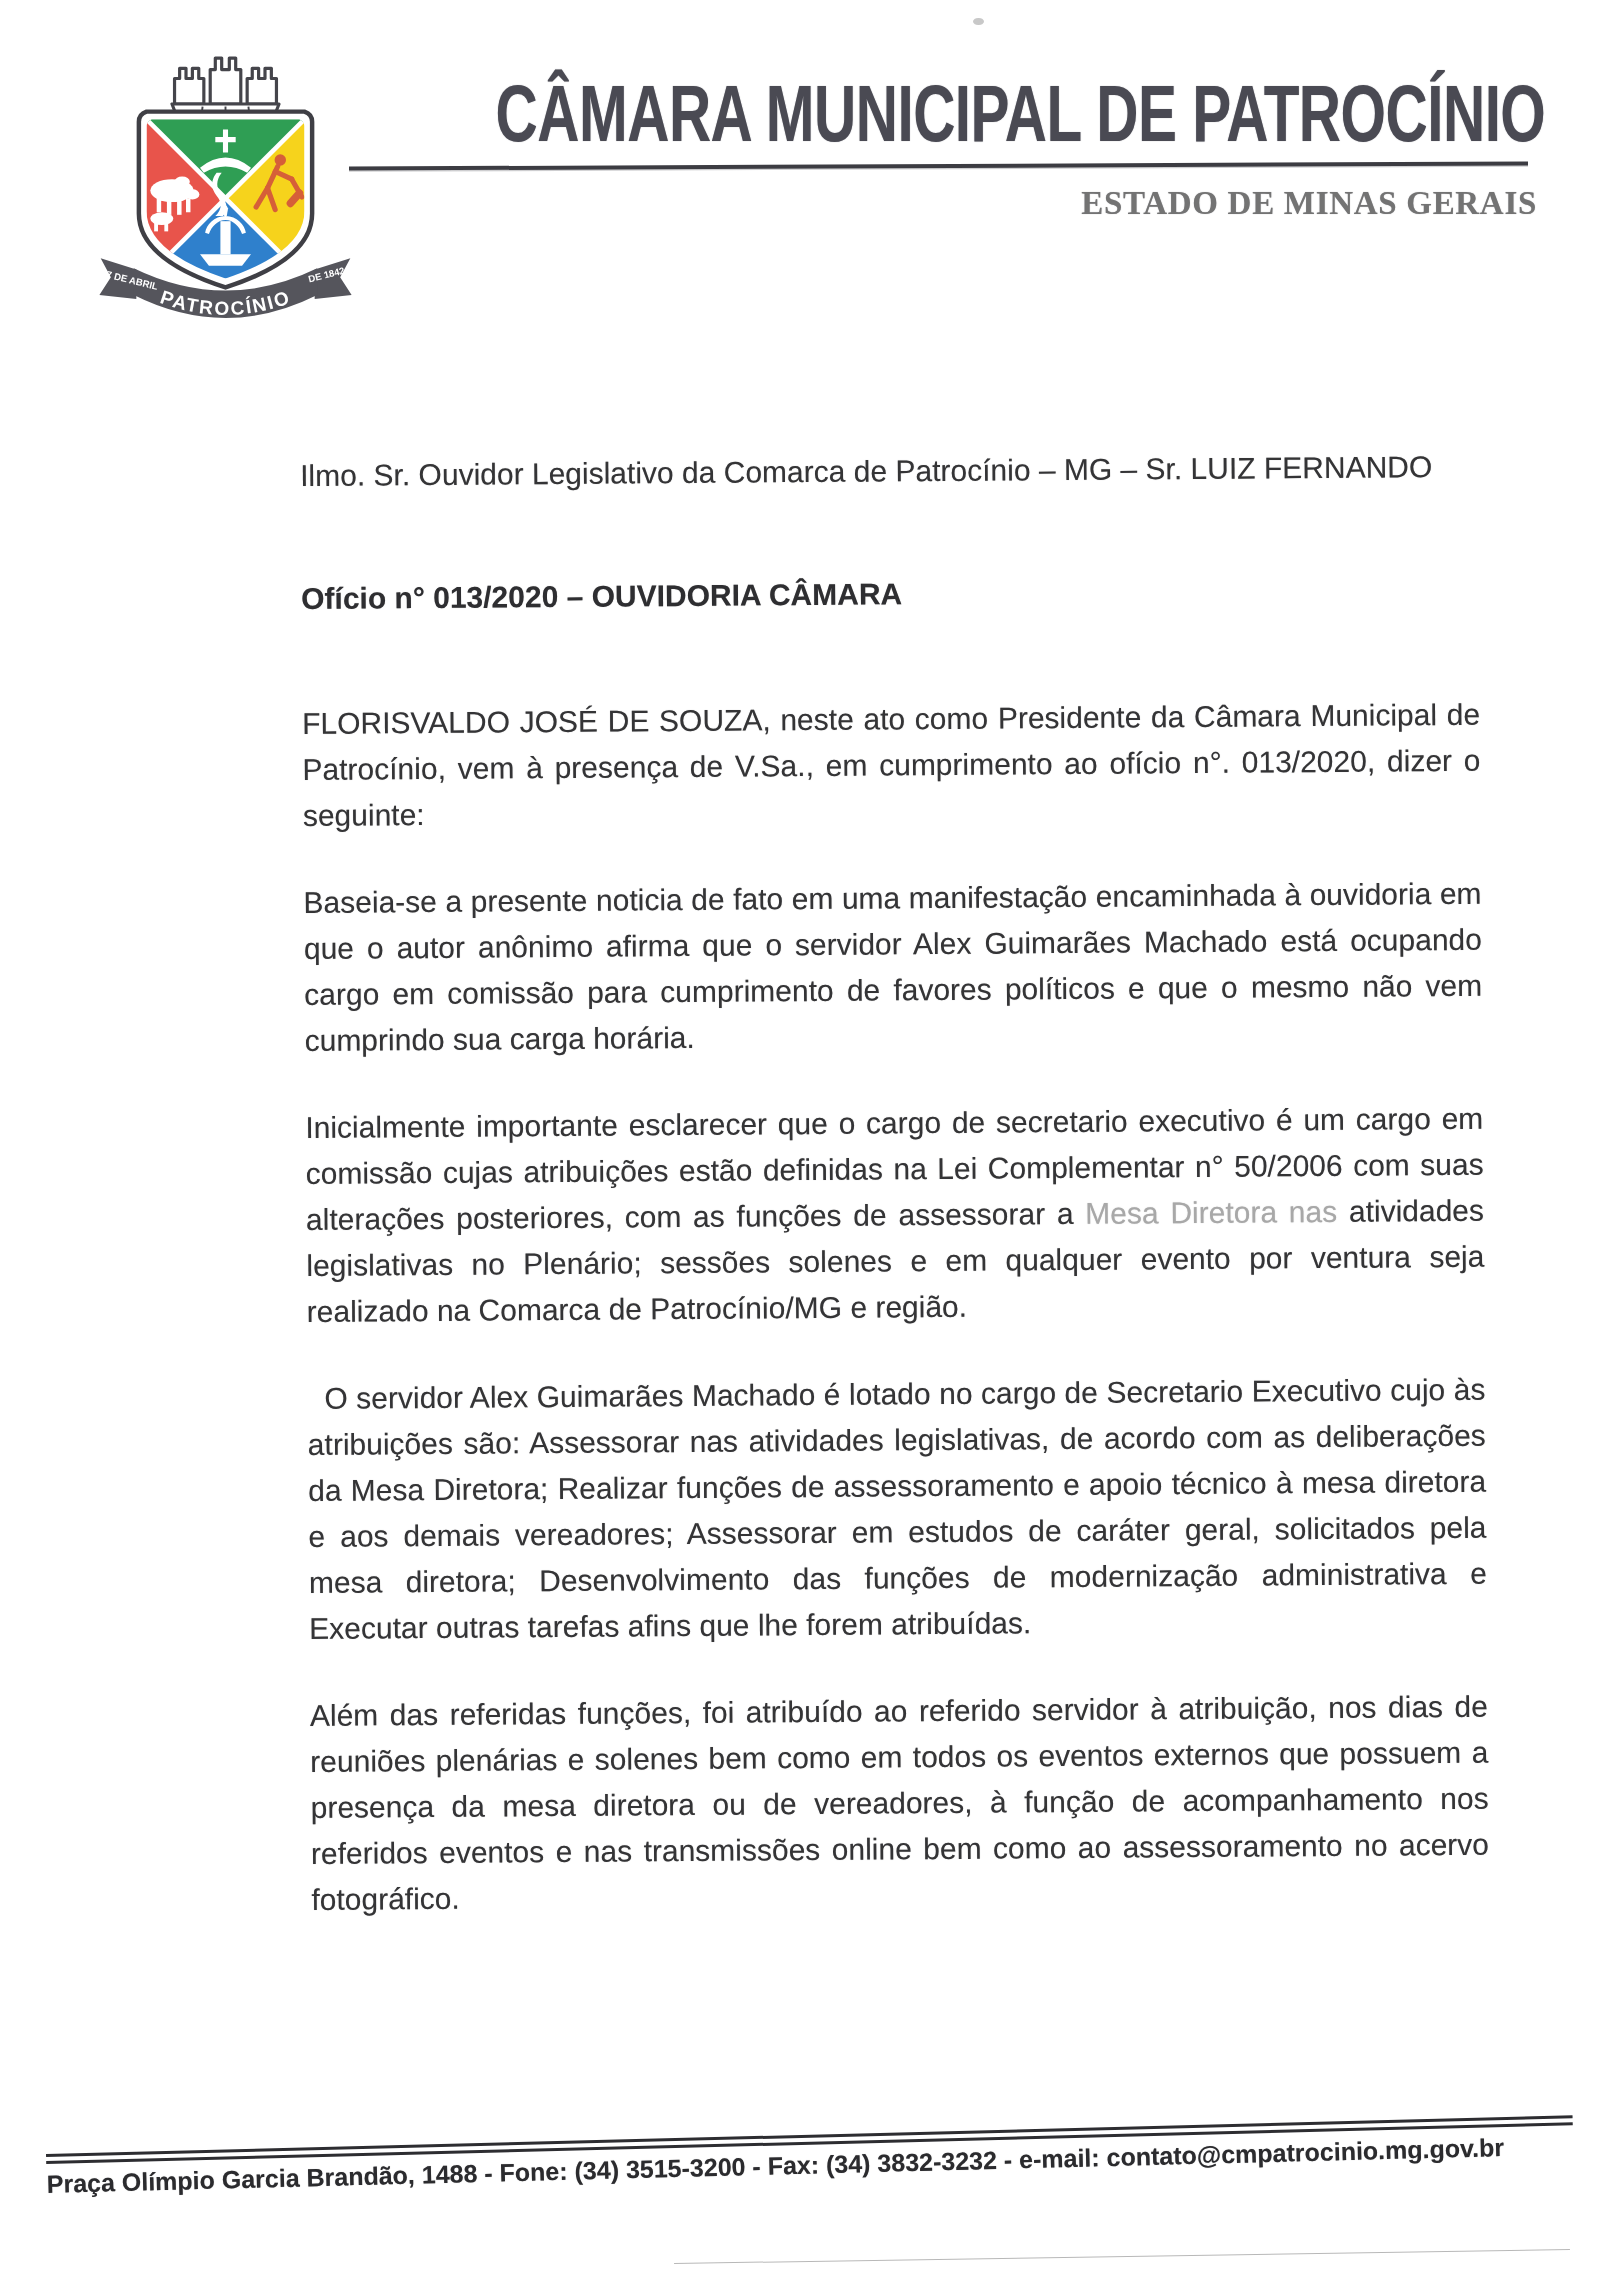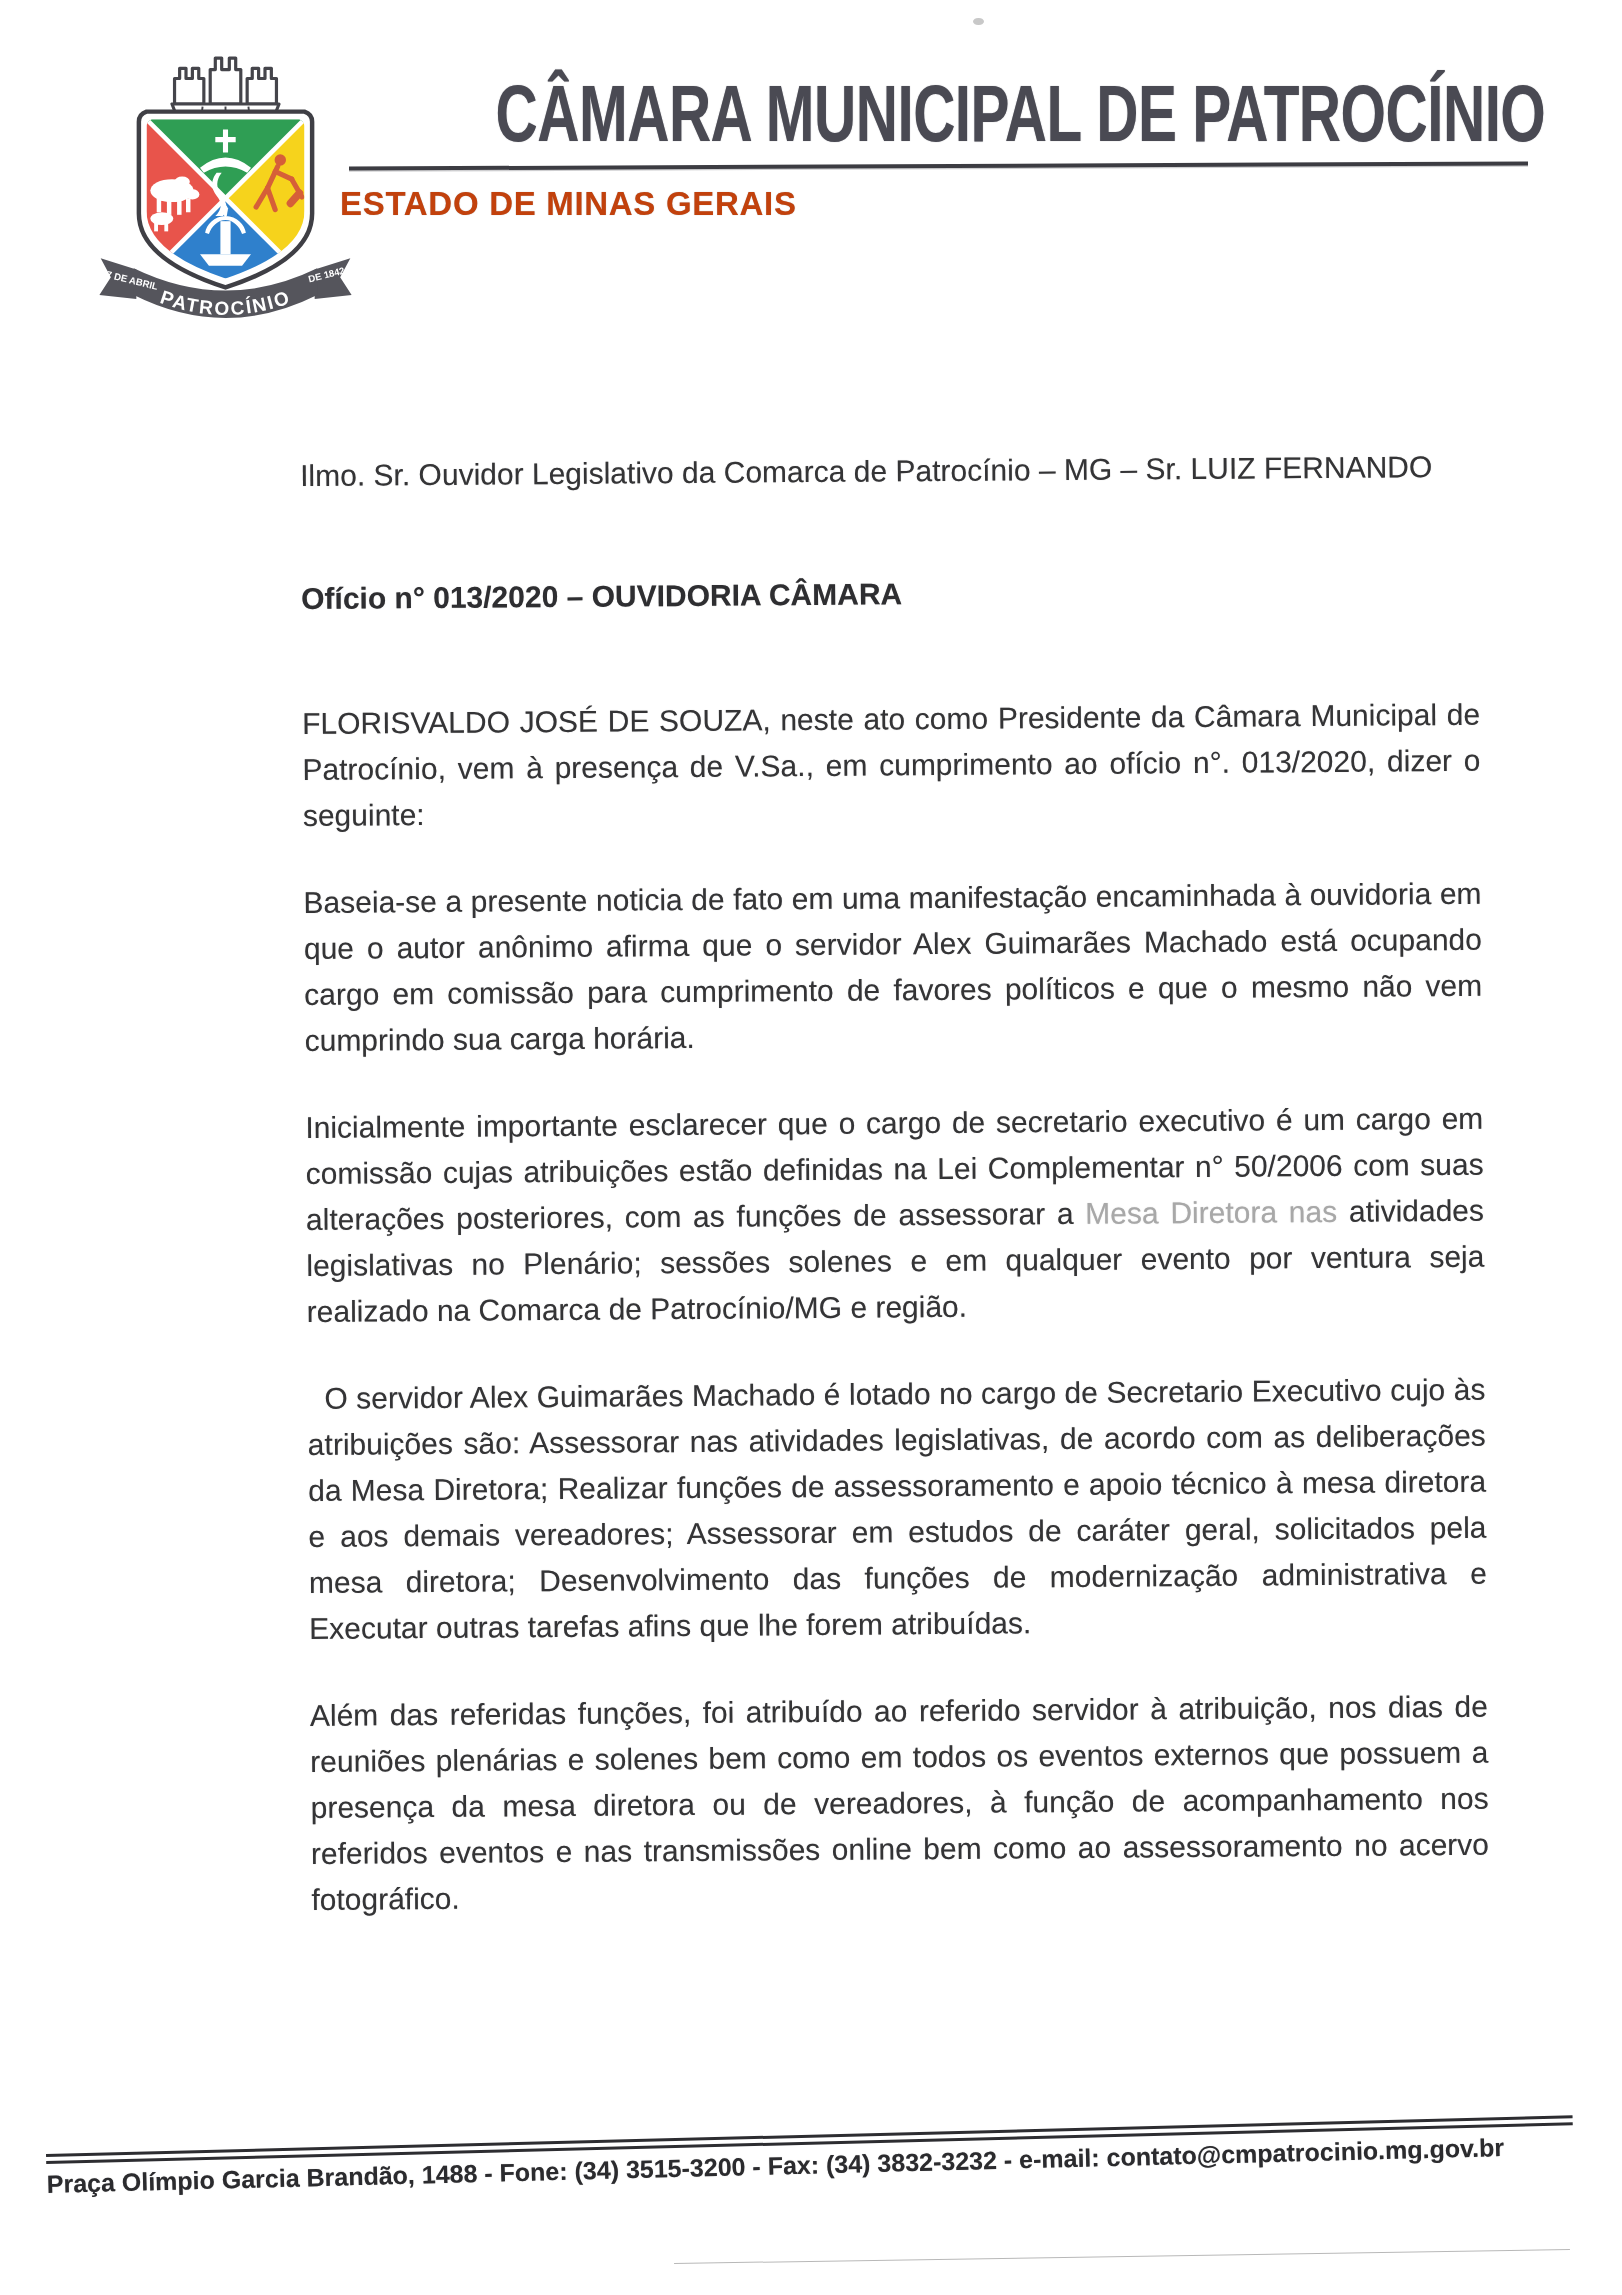--- a/index.html
+++ b/index.html
@@ -1,28 +1,28 @@
 <!DOCTYPE html>
 <html style="font-size:10.5px"><head>
 <meta charset="utf-8">
 <style>
   html,body{margin:0;padding:0;background:#e8e8e8;}
   .page{position:relative;width:1622px;height:2295px;background:#ffffff;overflow:hidden;
         font-family:"Liberation Sans",sans-serif;}
   
   .crest{position:absolute;left:98px;top:25px;width:255px;height:293px;}
   .crest svg{width:100%;height:100%;}
-  .header-titles{position:absolute;left:340px;top:73px;width:1197px;text-align:left;}
+  .header-titles{position:absolute;left:340px;top:73px;width:1197px;text-align:right;}
   .org-title{margin:0;font-size:79px;line-height:1.05;font-weight:bold;color:#4a4a53;
              white-space:nowrap;transform:scaleX(0.74);transform-origin:center top;
              letter-spacing:-0.7px;text-shadow:0 0 1.3px rgba(60,60,70,.45);}
   .title-rule{height:3.9px;background:#3c3c42;width:1179px;margin:7.9px auto 0;
               transform:rotate(-0.25deg);box-shadow:0 1.3px 0 rgba(60,60,66,.25);}
-  .state-line{margin:17px 0 0;font-size:33px;font-weight:bold;color:#c2410c;
-              letter-spacing:0.7px;text-shadow:0 0 1px rgba(60,60,70,.4);}
+  .state-line{margin:17px 0 0;font-size:33px;font-weight:bold;color:#737373;
+              letter-spacing:0.7px;text-shadow:0 0 1px rgba(60,60,70,.4);font-family:Liberation Serif, serif;}
   
   .letter-body{position:absolute;left:300px;top:453px;width:1178px;
                transform:rotate(-0.45deg);transform-origin:0 0;
                font-size:30px;line-height:46px;color:#343436;text-align:justify;
                text-shadow:0 0 0.8px rgba(40,40,40,.38);}
   .letter-body p{margin:0 0 41px;}
   .addressee{margin-bottom:77px !important;}
   .subject{font-weight:bold;margin-bottom:79px !important;color:#2e2e31;}
   .indent{text-indent:17px;}
   .faded{color:#a8a8a8;text-shadow:0 0 1px rgba(150,150,150,.5);}

